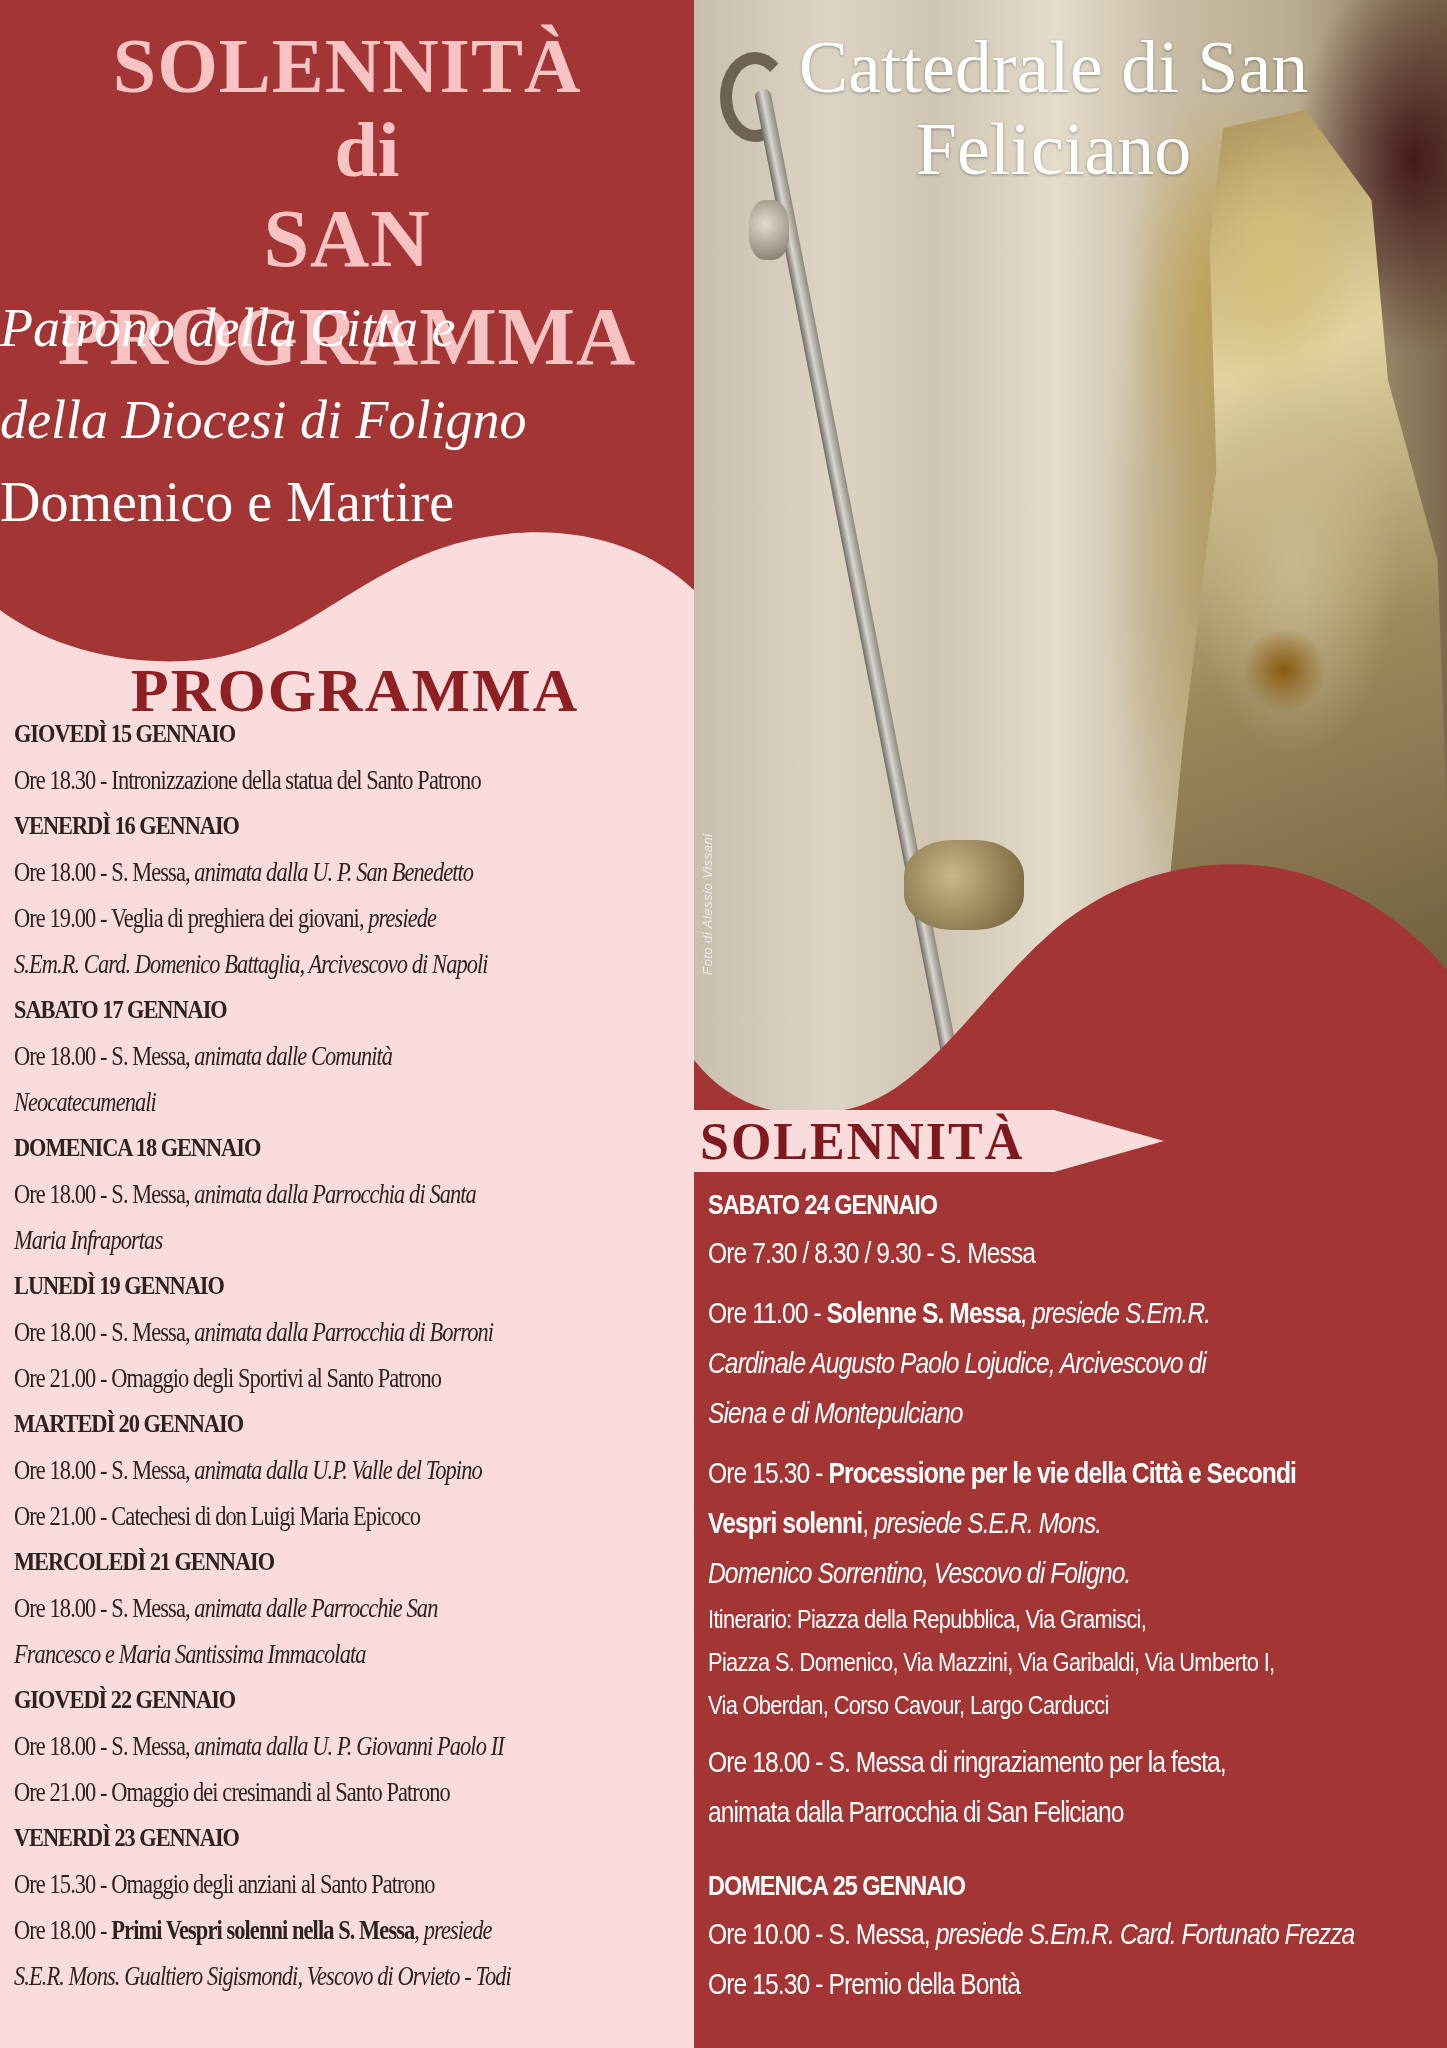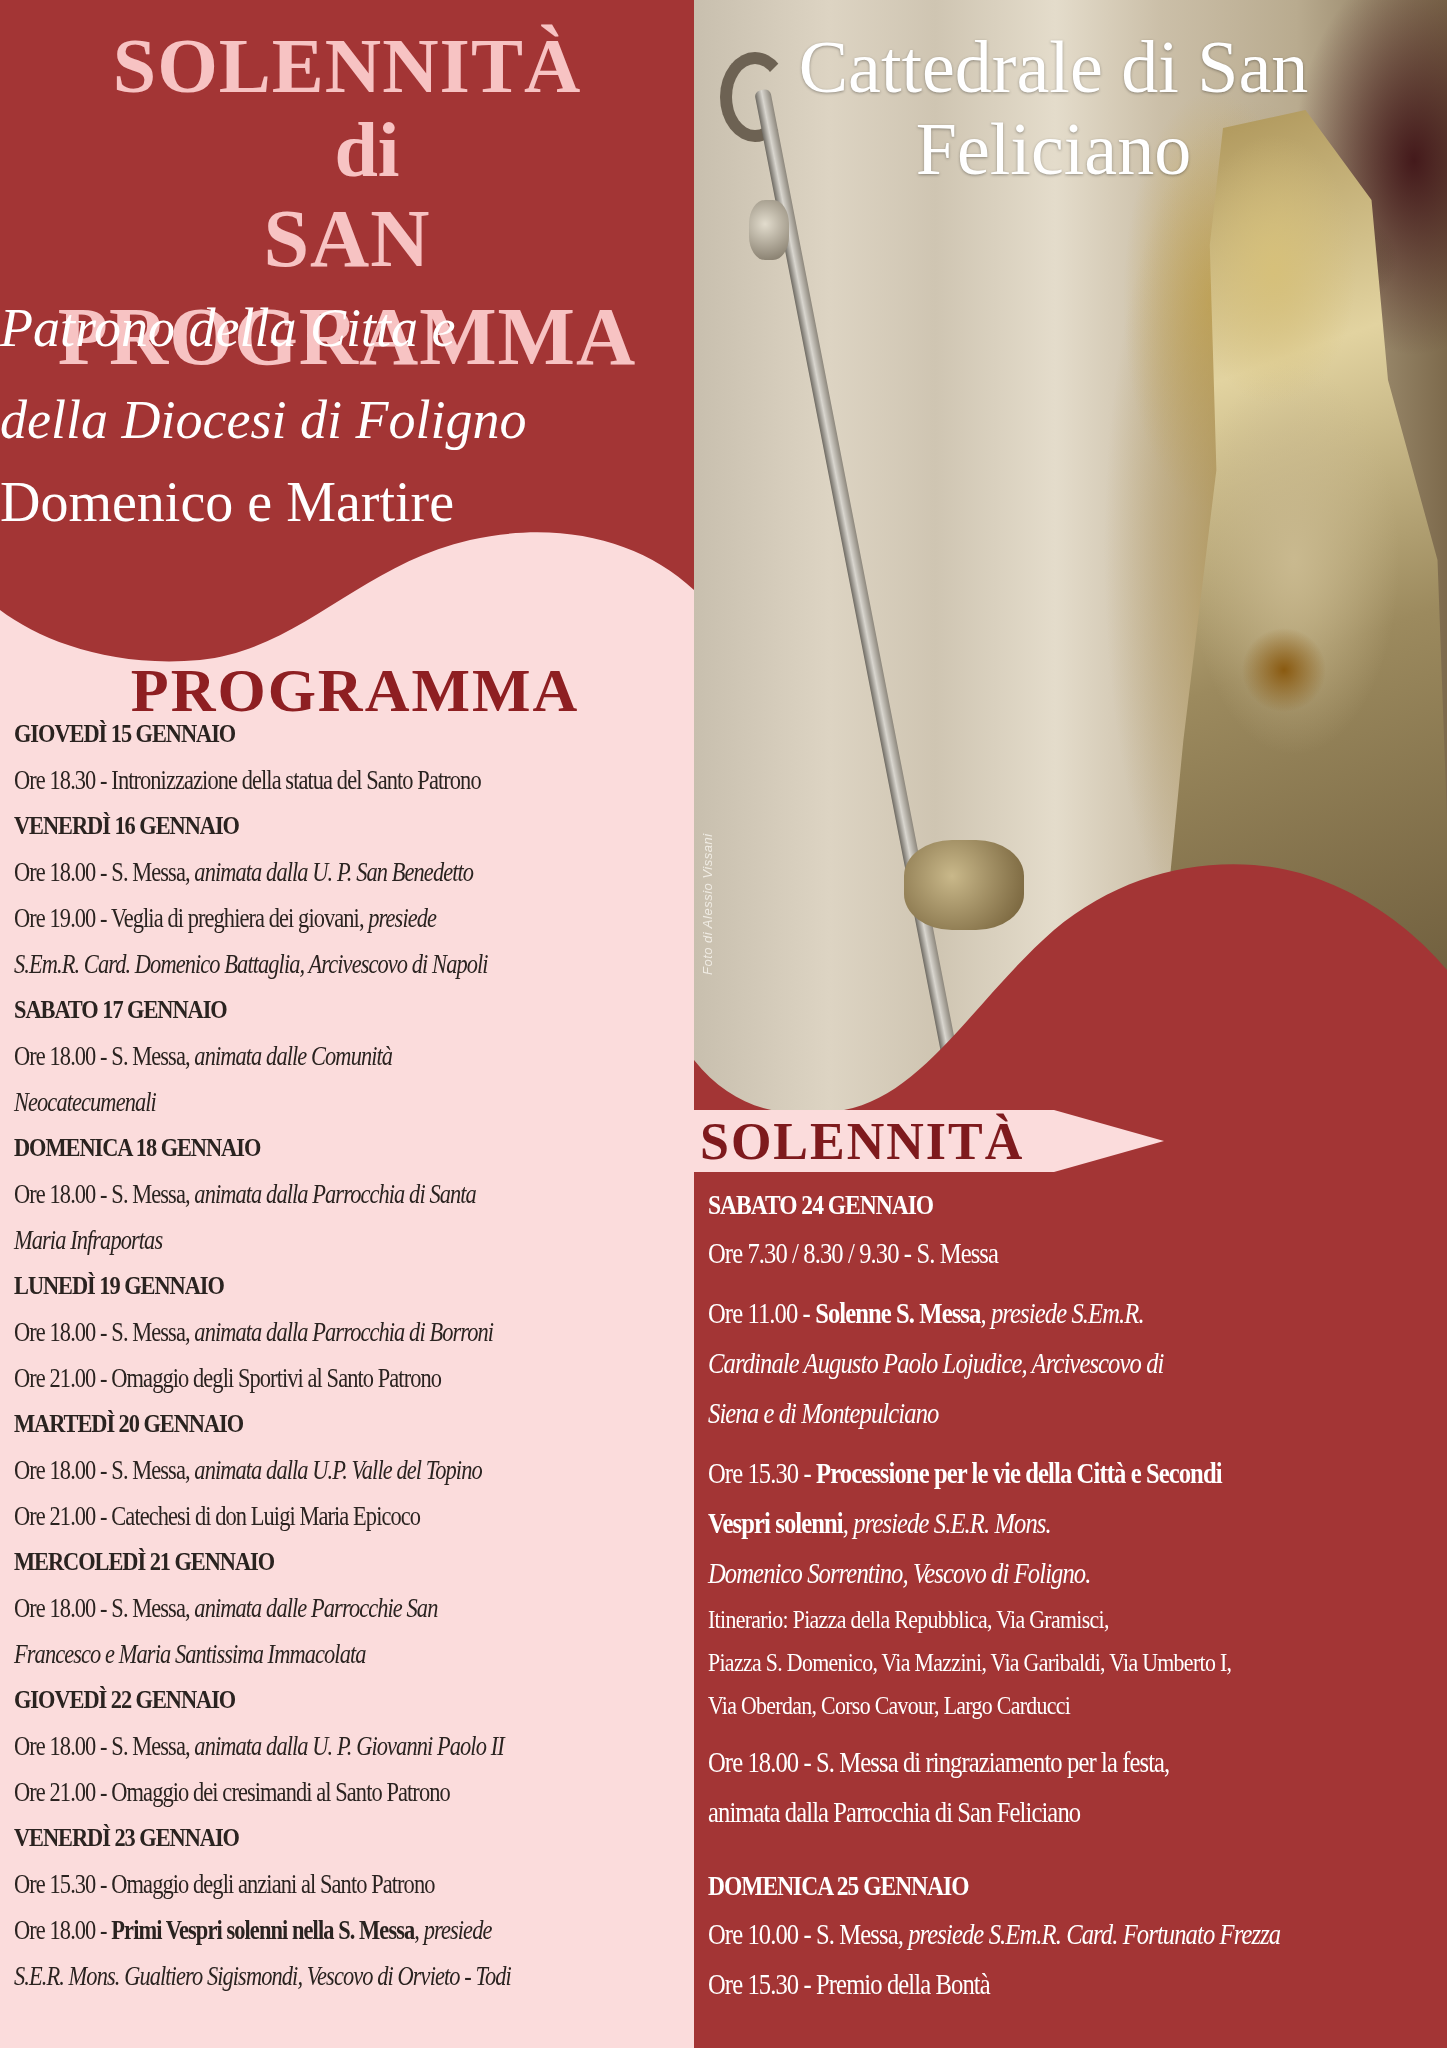--- a/index.html
+++ b/index.html
@@ -99,21 +99,21 @@
   .banner {
     position: absolute; left: 694px; top: 1110px; width: 470px; height: 62px;
   }
   .banner svg { position: absolute; left: 0; top: 0; }
   .banner-label {
     position: absolute; left: 6px; top: 2px; font-family: "Liberation Serif", serif; font-weight: bold;
     font-size: 52px; line-height: 60px; color: #7e1a1d; letter-spacing: 2px;
   }
   .schedule-right {
     position: absolute; left: 708px; top: 1182px; width: 730px;
-    font-family: Liberation Serif, serif; color: #ffffff;
+    font-family: Liberation Sans, sans-serif; color: #ffffff;
   }
   .schedule-right .day-head { font-size: 28px; line-height: 46px; transform: scaleX(0.84); }
   .schedule-right .ev-line { font-size: 30px; line-height: 50px; transform: scaleX(0.82); }
   .schedule-right .ev-small { font-size: 26px; line-height: 43px; letter-spacing: -0.8px; transform: scaleX(0.84); transform-origin: left; white-space: nowrap; }
   .gap-sm { height: 10px; }
   .gap-lg { height: 26px; }
 </style>
 </head>
 <body>
 

